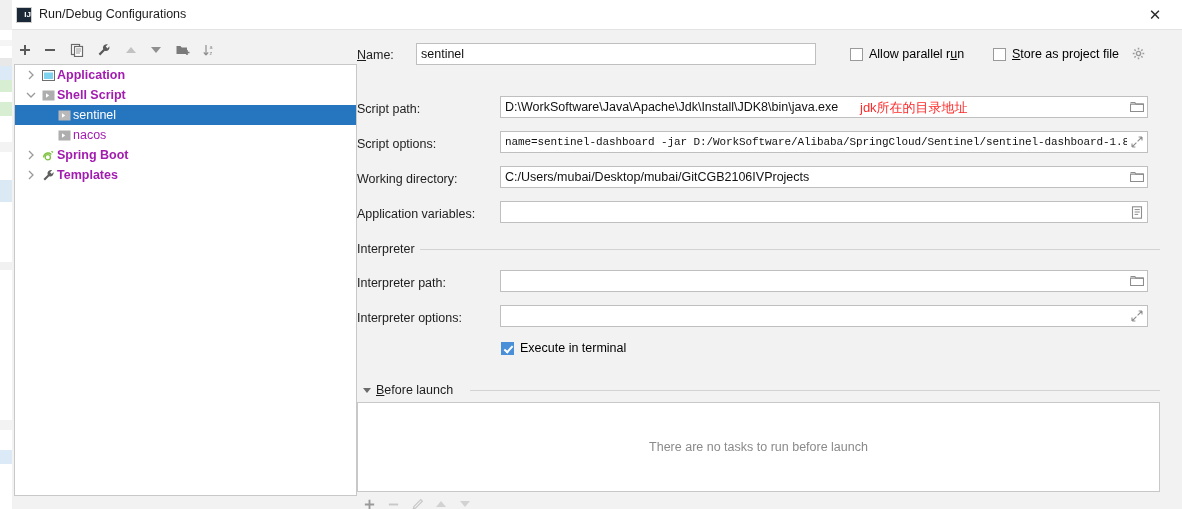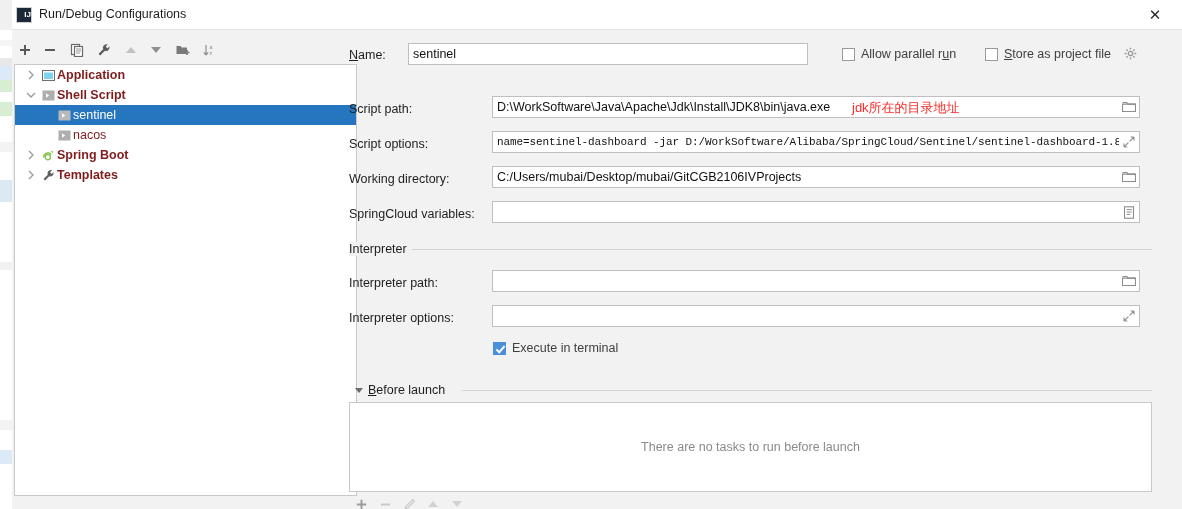--- a/index.html
+++ b/index.html
@@ -84,25 +84,25 @@
   .tree-row.selected .tree-label { color: #ffffff; }
   .twisty {
     width: 16px; height: 20px; flex: 0 0 16px;
     display: flex; align-items: center; justify-content: center;
   }
   .twisty svg { display: block; }
   .tree-icon {
     width: 18px; height: 20px; flex: 0 0 18px;
     display: flex; align-items: center; justify-content: center;
   }
-  .tree-label { font-size: 12.5px; color: #7f1d1d; }
+  .tree-label { font-size: 12.5px; color: #a21caf; }
   .tree-label.bold { font-weight: bold; }
 
   
-  .form { position: absolute; left: 340px; top: 30px; width: 822px; height: 479px; }
+  .form { position: absolute; left: 348px; top: 30px; width: 822px; height: 479px; }
 
   .lbl {
     position: absolute;
     font-size: 12.5px;
     color: #1d1d1d;
     white-space: nowrap;
   }
   .lbl u { text-decoration: underline; }
 
   .field {
@@ -160,21 +160,21 @@
     border-color: #4a90d9;
   }
   .cb.checked::after {
     content: "";
     position: absolute; left: 4px; top: 1px;
     width: 3px; height: 7px;
     border: solid #ffffff;
     border-width: 0 2px 2px 0;
     transform: rotate(42deg);
   }
-  .cb-label { font-size: 12.5px; color: #404040; }
+  .cb-label { font-size: 12.5px; color: #000000; }
 
   
   .section-title {
     position: absolute;
     font-size: 12.5px; color: #1d1d1d;
     background: #f2f2f2;
     padding-right: 6px;
     white-space: nowrap;
   }
   .section-line {
@@ -443,21 +443,21 @@
     <div class="field" style="left:152px; top:136px; width:648px;">
       <span class="val">C:/Users/mubai/Desktop/mubai/GitCGB2106IVProjects</span>
       <span class="field-btn">
         <svg width="14" height="12" viewBox="0 0 14 12">
           <path d="M0.5 1.5h4.3l1.2 1.6H13.5" fill="none" stroke="#8d8d8d" stroke-width="1.1"></path>
           <path d="M0.5 3.1h13v7.4h-13z" fill="none" stroke="#8d8d8d" stroke-width="1.1"></path>
         </svg>
       </span>
     </div>
 
-    <div class="lbl" style="left:9px; top:177px;">SpringCloud variables:</div>
+    <div class="lbl" style="left:9px; top:177px;">Application variables:</div>
     <div class="field" style="left:152px; top:171px; width:648px;">
       <span class="val"></span>
       <span class="field-btn">
         <svg width="12" height="13" viewBox="0 0 12 13">
           <rect x="1.5" y="0.8" width="9" height="11.4" fill="#ffffff" stroke="#8d8d8d" stroke-width="1.1"></rect>
           <path d="M3.6 3.6h5.2M3.6 6h5.2M3.6 8.4h3.6" stroke="#8d8d8d" stroke-width="1"></path>
         </svg>
       </span>
     </div>
 

